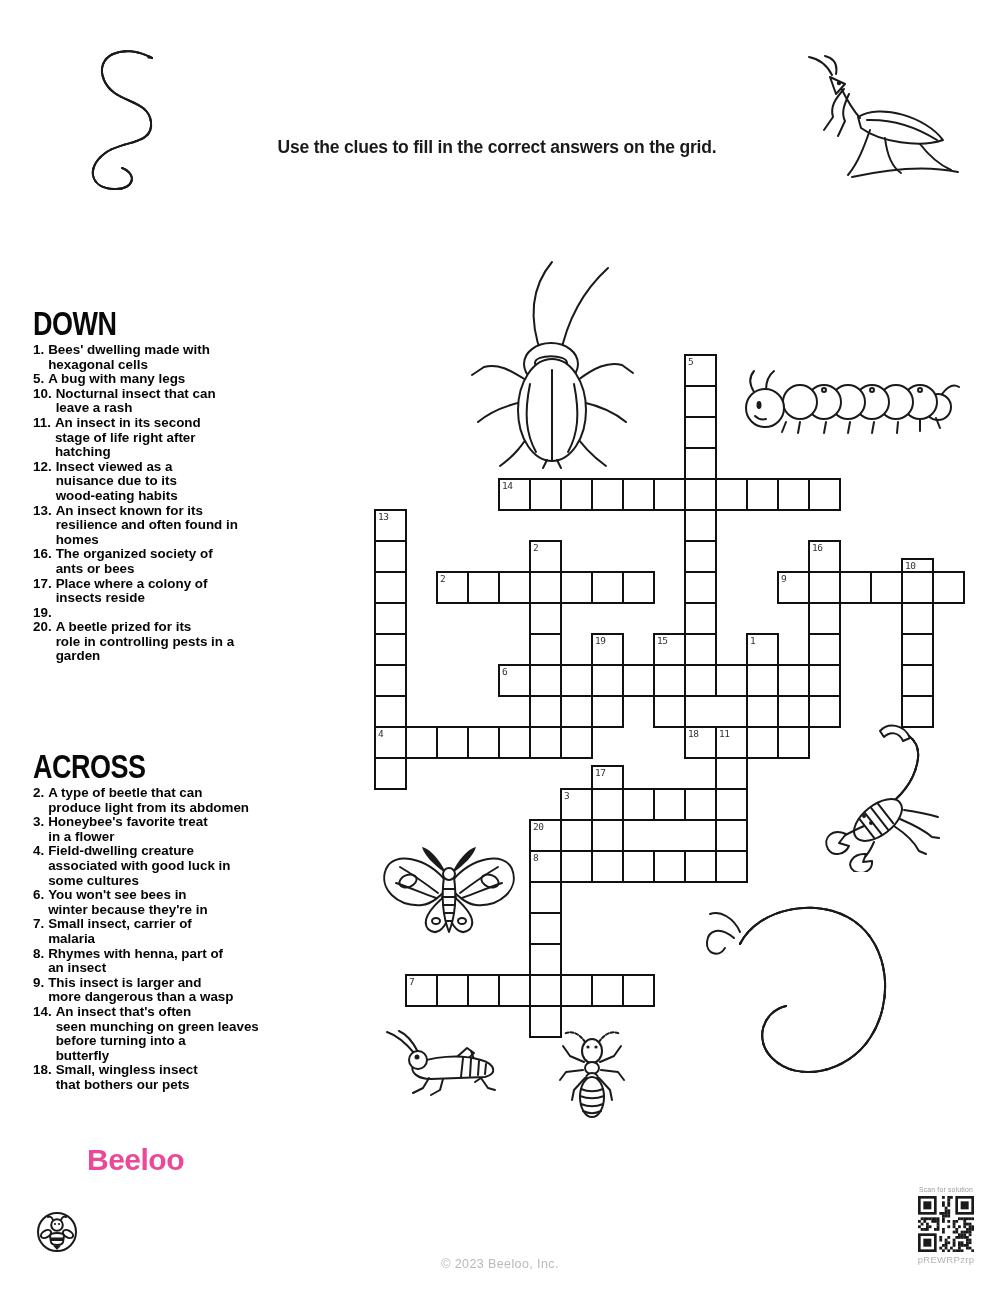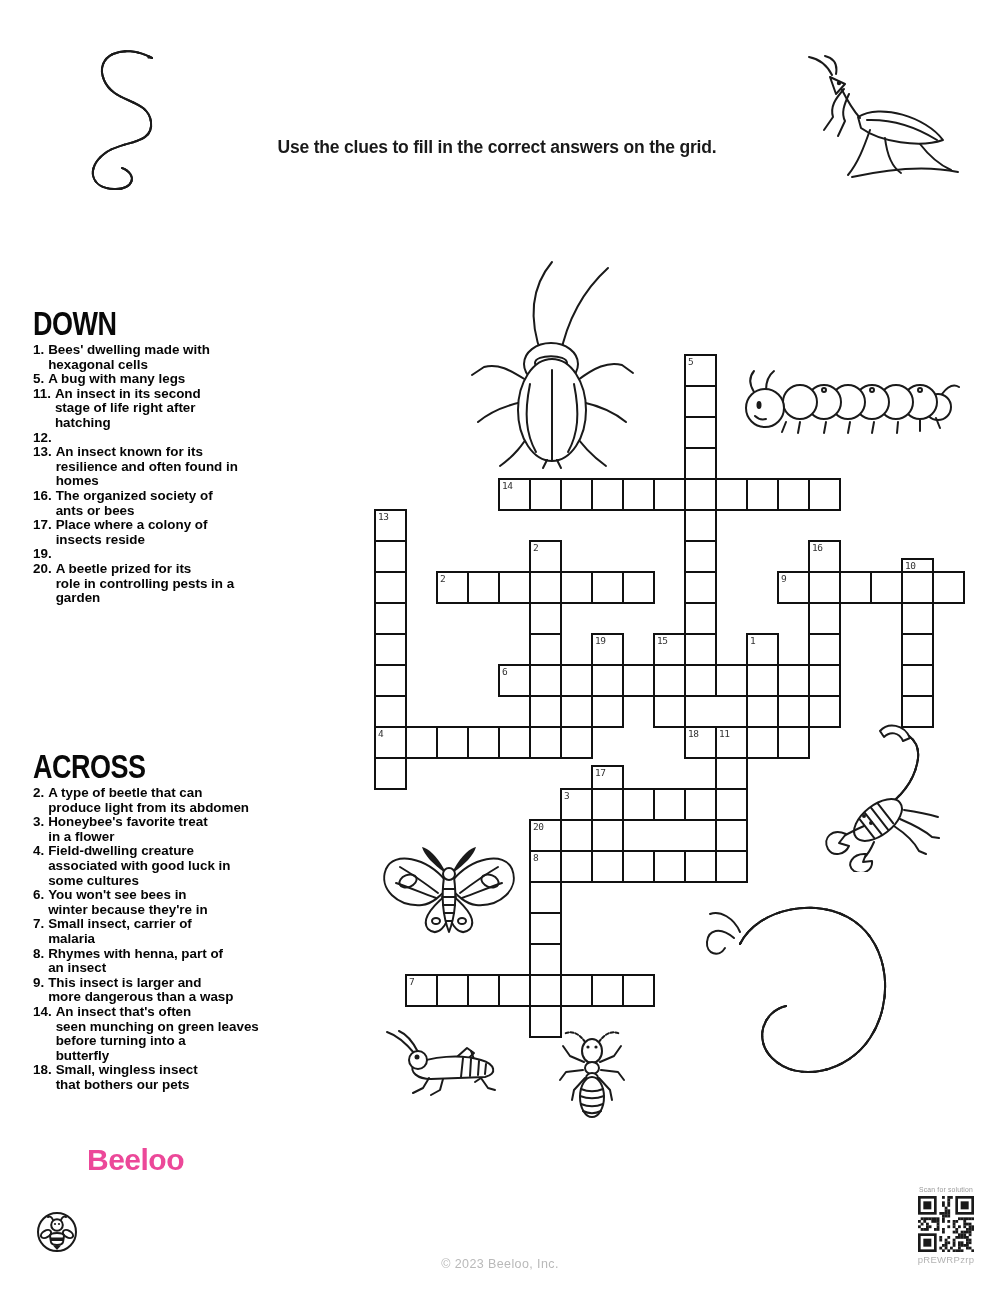--- a/index.html
+++ b/index.html
@@ -72,27 +72,35 @@
         <div class="clue">
           <span class="cnum">1.</span>
           <span class="ctext">Bees' dwelling made with
 hexagonal cells</span>
         </div>
         <div class="clue">
           <span class="cnum">5.</span>
           <span class="ctext">A bug with many legs</span>
         </div>
         <div class="clue">
+          <span class="cnum">10.</span>
+          <span class="ctext">Nocturnal insect that can
+leave a rash</span>
+        </div>
+        <div class="clue">
           <span class="cnum">11.</span>
           <span class="ctext">An insect in its second
 stage of life right after
 hatching</span>
         </div>
         <div class="clue">
           <span class="cnum">12.</span>
+          <span class="ctext">Insect viewed as a
+nuisance due to its
+wood-eating habits</span>
         </div>
         <div class="clue">
           <span class="cnum">13.</span>
           <span class="ctext">An insect known for its
 resilience and often found in
 homes</span>
         </div>
         <div class="clue">
           <span class="cnum">16.</span>
           <span class="ctext">The organized society of

